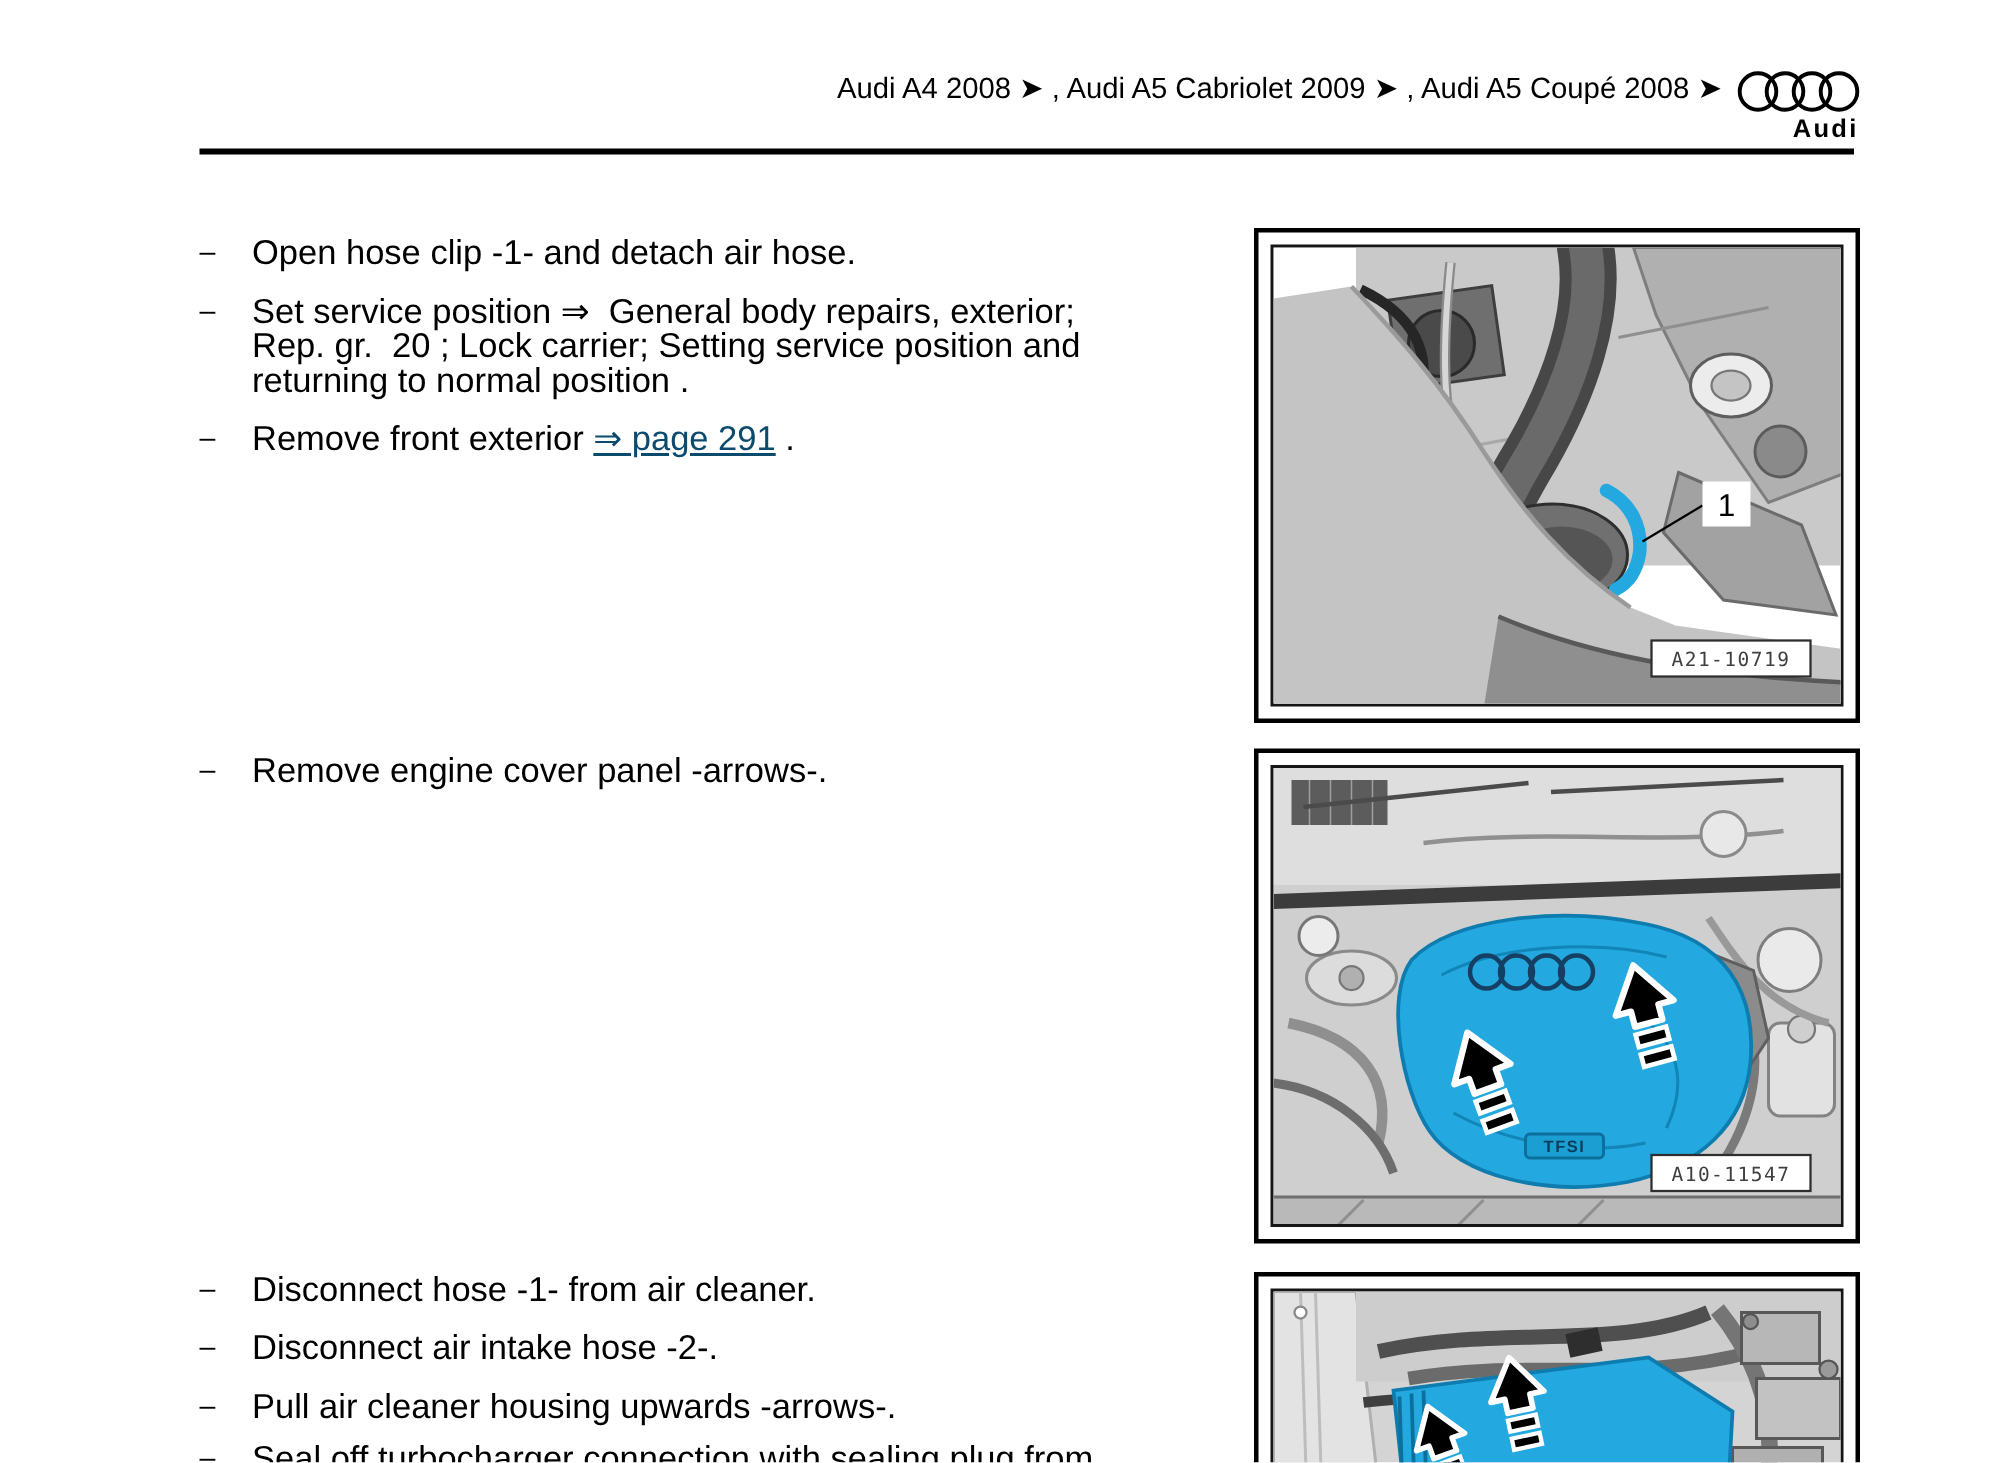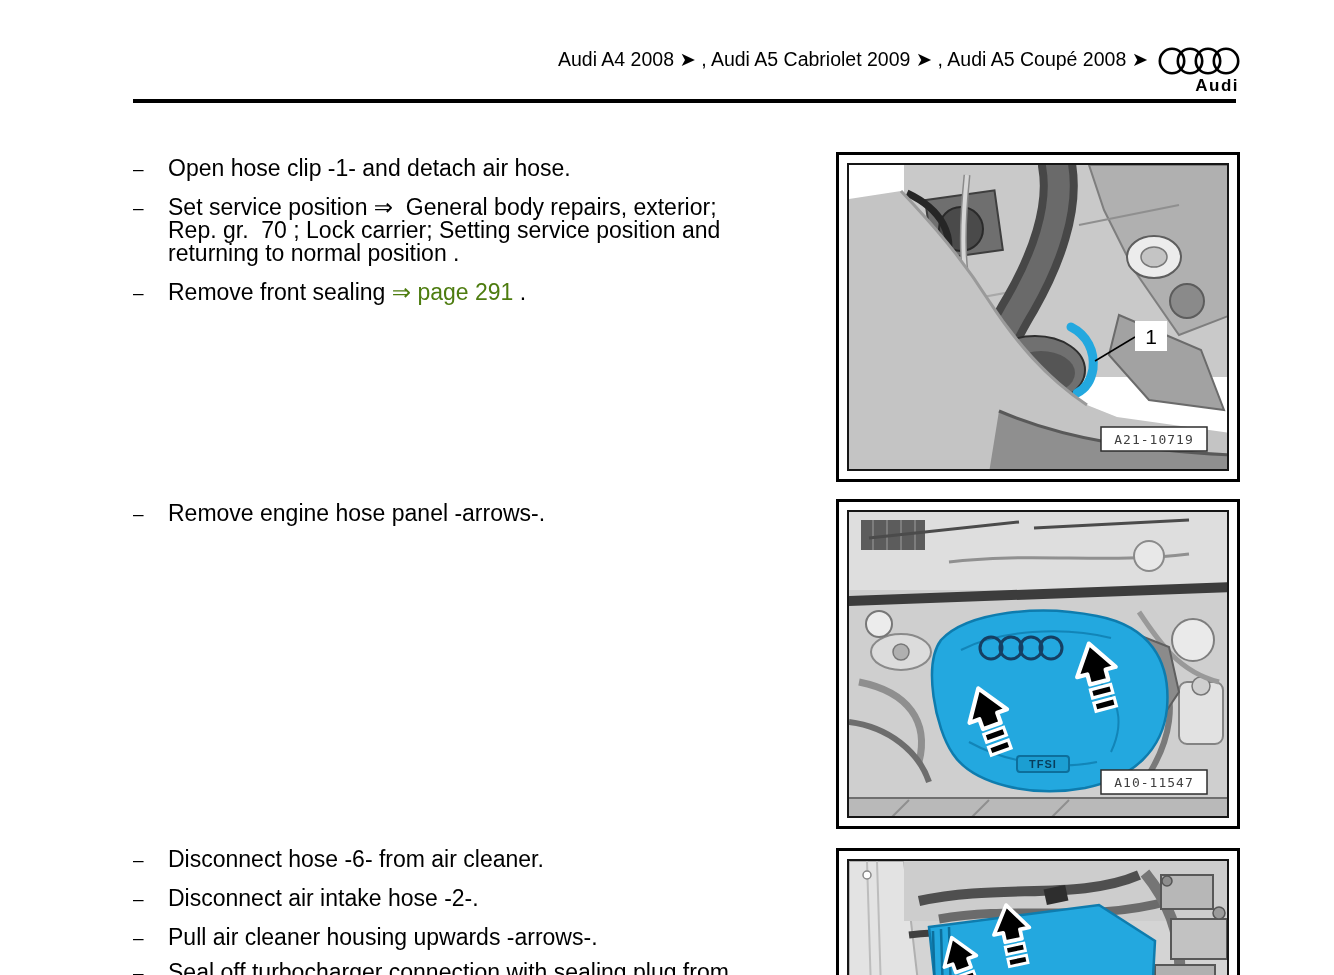--- a/index.html
+++ b/index.html
@@ -11,21 +11,21 @@
             font-size:19.5px;line-height:25px;white-space:pre;color:#000;}
   .hdr-rule{position:absolute;left:133px;top:99px;width:1103px;height:3.5px;background:#000;}
   .brand-rings{position:absolute;left:1158px;top:45px;}
   .brand-word{position:absolute;left:1163px;top:76px;width:76px;text-align:right;
               font-size:17px;font-weight:bold;letter-spacing:1.5px;color:#000;}
 
   
   .step{position:absolute;left:133px;width:660px;display:flex;}
   .dash{width:35px;flex:0 0 35px;font-size:19px;line-height:23px;}
   .step-text{font-size:23px;line-height:23px;width:600px;white-space:pre-wrap;}
-  .ref-link{color:#4d7c0f;cursor:pointer;}
+  .ref-link{color:#0c4a6e;text-decoration:underline;cursor:pointer;}
 
   
   .figure{position:absolute;left:836px;width:404px;height:330px;box-sizing:border-box;
           border:3px solid #000;background:#fff;padding:8px;}
   .fig-inner{width:100%;height:100%;box-sizing:border-box;border:2px solid #161616;
              overflow:hidden;background:#fff;}
   .fig-inner svg{display:block;}
   .figcode{font-family:"DejaVu Sans Mono",monospace;font-size:13px;fill:#3f3f3f;letter-spacing:1px;}
   .callout-num{font-family:"Liberation Sans",sans-serif;font-size:21px;fill:#000;}
   .tfsi{font-family:"Liberation Sans",sans-serif;font-size:11px;font-weight:bold;fill:#083e5c;letter-spacing:1px;}
@@ -56,36 +56,36 @@
   </svg>
   <div class="brand-word">Audi</div>
 
   <div class="step" style="top:157px">
     <span class="dash">–</span>
     <span class="step-text">Open hose clip -1- and detach air hose.</span>
   </div>
 
   <div class="step" style="top:196px">
     <span class="dash">–</span>
-    <span class="step-text">Set service position ⇒  General body repairs, exterior; Rep. gr.  70 ; Lock carrier; Setting service position and returning to normal position .</span>
+    <span class="step-text">Set service position ⇒  General body repairs, exterior; Rep. gr.  20 ; Lock carrier; Setting service position and returning to normal position .</span>
   </div>
 
   <div class="step" style="top:281px">
     <span class="dash">–</span>
-    <span class="step-text"><span>Remove front sealing </span><a class="ref-link">⇒ page 291</a><span> .</span></span>
+    <span class="step-text"><span>Remove front exterior </span><a class="ref-link">⇒ page 291</a><span> .</span></span>
   </div>
 
   <div class="step" style="top:502px">
     <span class="dash">–</span>
-    <span class="step-text">Remove engine hose panel -arrows-.</span>
+    <span class="step-text">Remove engine cover panel -arrows-.</span>
   </div>
 
   <div class="step" style="top:848px">
     <span class="dash">–</span>
-    <span class="step-text">Disconnect hose -6- from air cleaner.</span>
+    <span class="step-text">Disconnect hose -1- from air cleaner.</span>
   </div>
 
   <div class="step" style="top:887px">
     <span class="dash">–</span>
     <span class="step-text">Disconnect air intake hose -2-.</span>
   </div>
 
   <div class="step" style="top:926px">
     <span class="dash">–</span>
     <span class="step-text">Pull air cleaner housing upwards -arrows-.</span>

